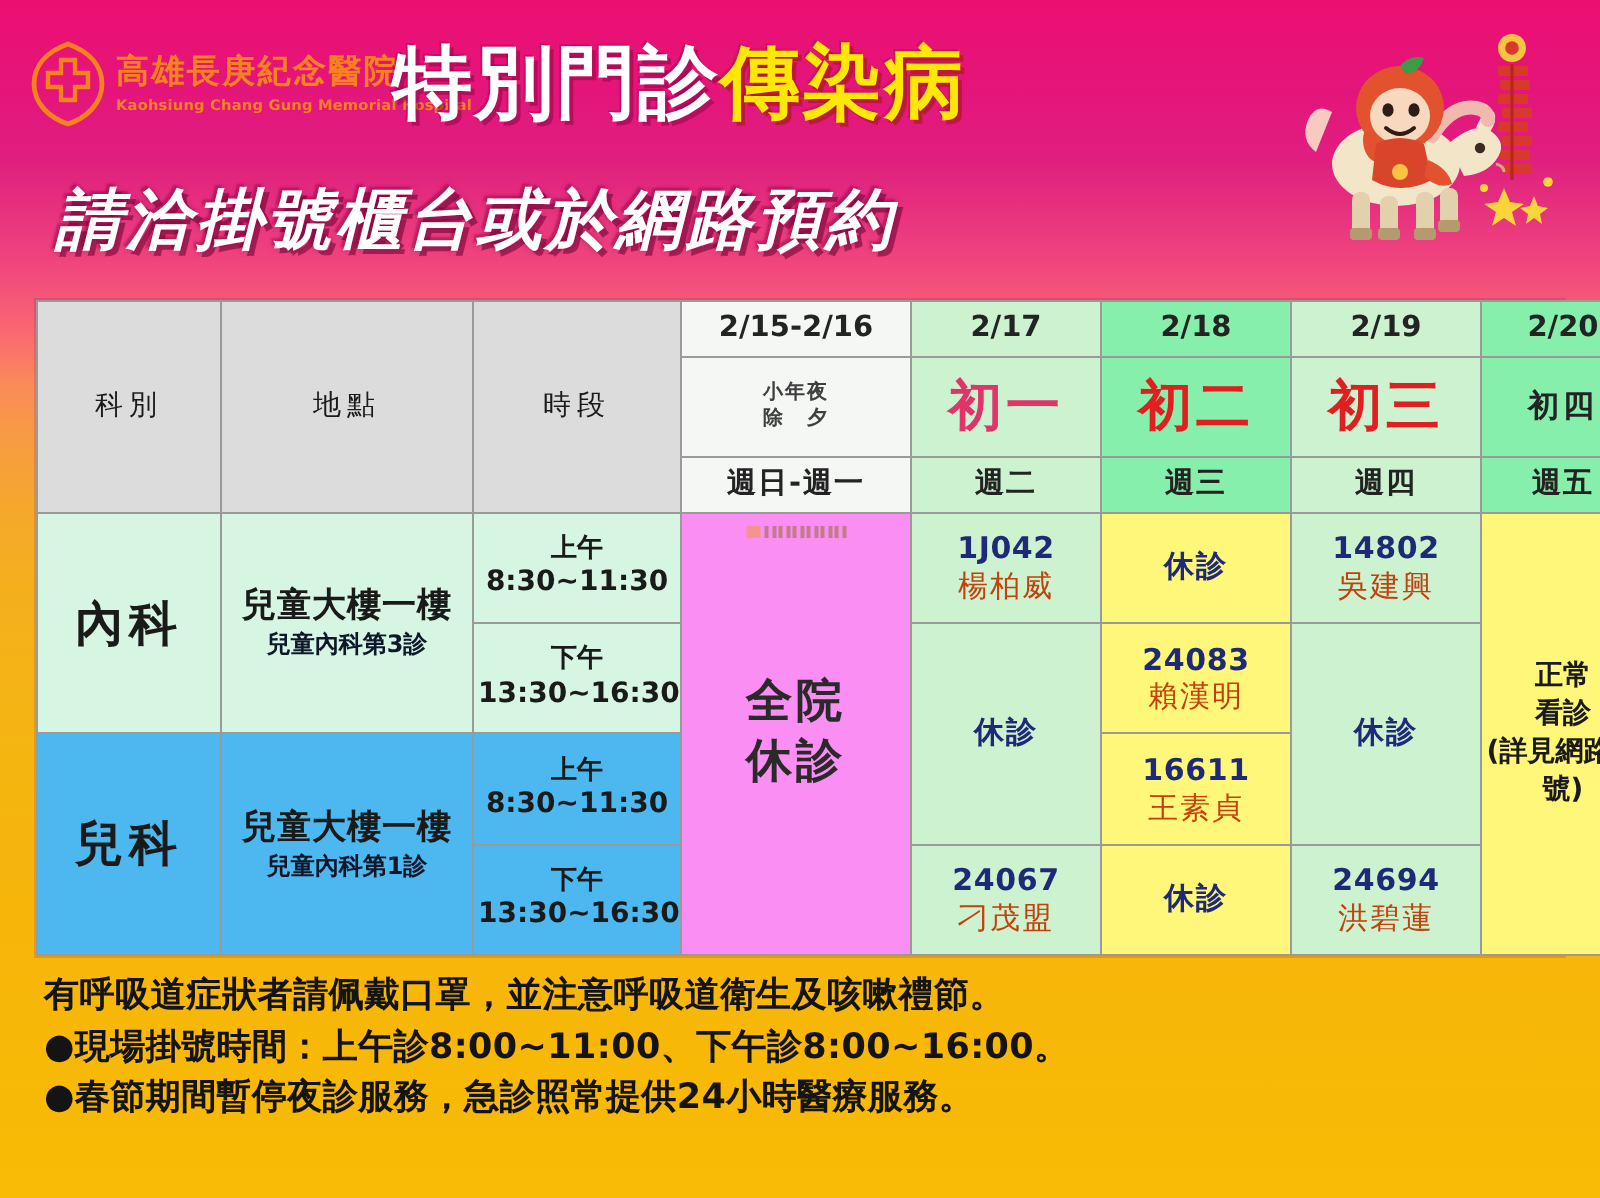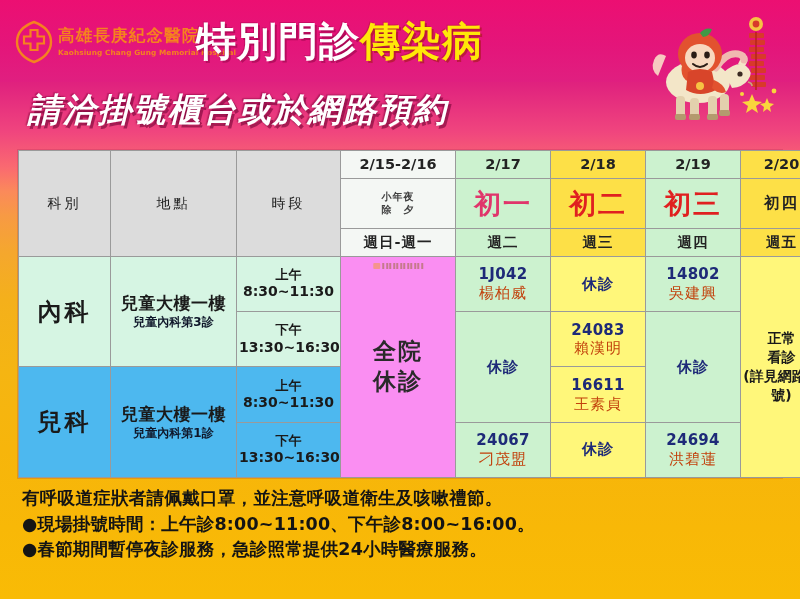--- a/index.html
+++ b/index.html
@@ -163,21 +163,21 @@
   .c-d0    { width: 115px; }
   .c-d1    { width: 95px; }
   .c-d2    { width: 95px; }
   .c-d3    { width: 95px; }
   .c-d4    { width: 82px; }
 
   
   .hd-gray   { background: #dcdcdc; font-size: 17px; letter-spacing: 3px; }
   .hd-plain  { background: #f4f7f4; }
   .hd-green  { background: #ccf2cf; }
-  .hd-yellow { background: #fde047; }
+  .hd-yellow { background: #86efac; }
 
   .date-txt { font-size: 14.5px; font-weight: bold; color: #232323; text-align: center; }
   .wk-txt   { font-size: 14.5px; font-weight: bold; color: #232323; letter-spacing: 1px; }
 
   .cny-small {
     font-size: 10px; font-weight: bold; color: #404040;
     letter-spacing: 1px; line-height: 1.35;
   }
   .cny-big   { font-size: 27px; font-weight: bold; letter-spacing: 2px; }
   .cny-pink  { color: #e0356b; }

